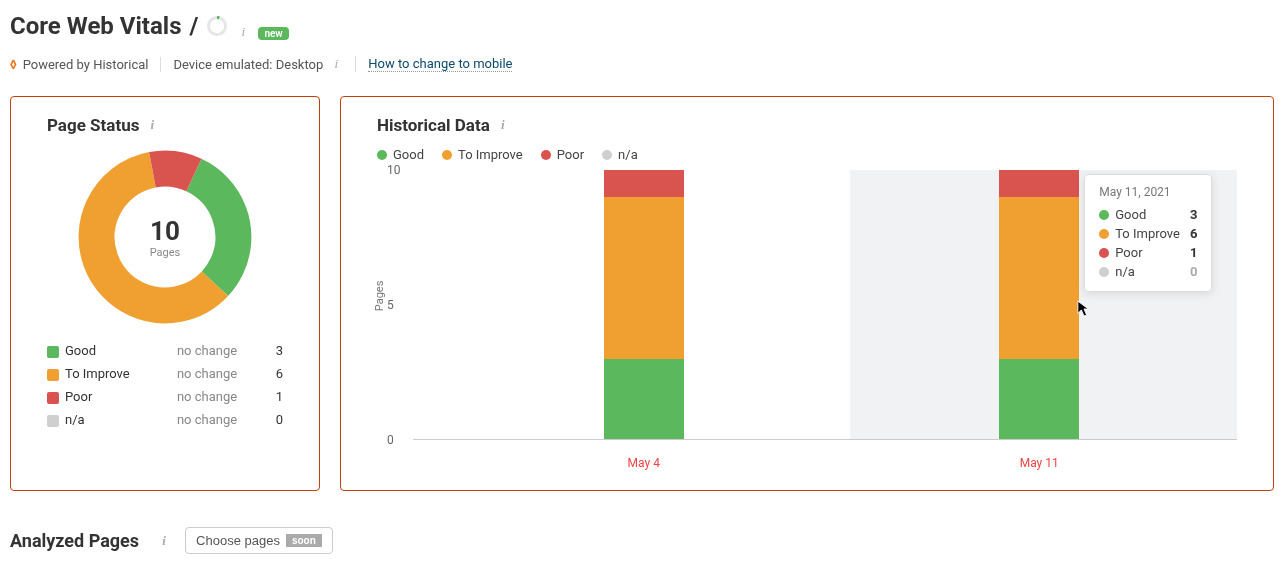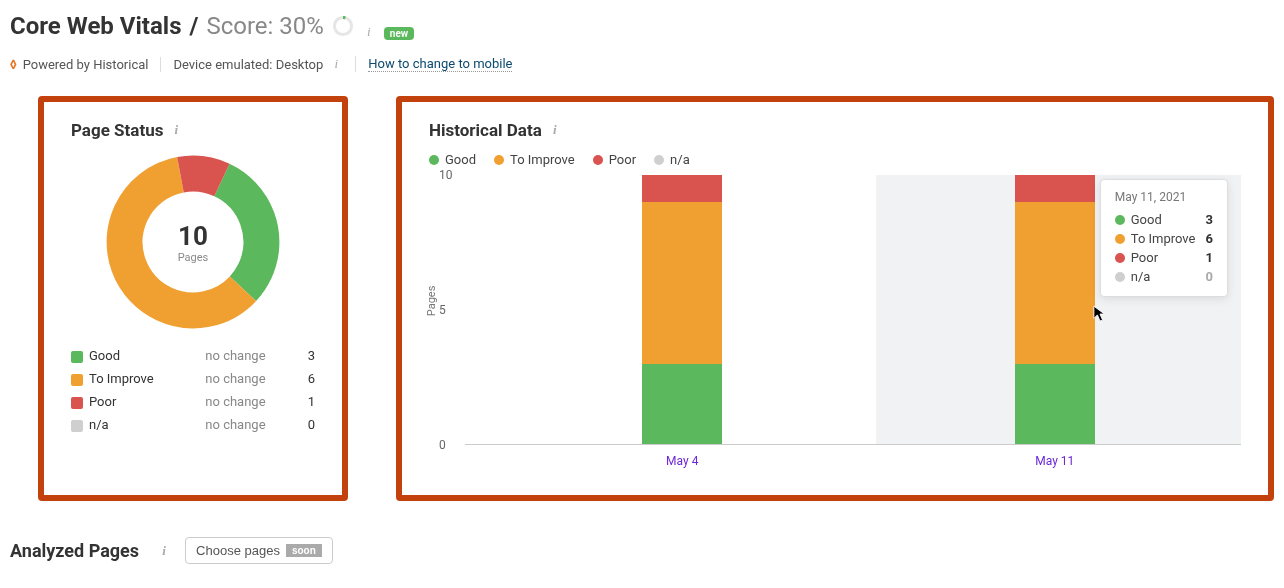--- a/index.html
+++ b/index.html
@@ -24,21 +24,21 @@
     padding: 1px 6px; border-radius: 4px; text-transform: lowercase;
   }
   .meta-bar { display: flex; align-items: center; gap: 0; color: #555; font-size: 13px; margin-bottom: 24px; }
   .meta-item { display: flex; align-items: center; gap: 6px; padding: 0 12px; border-right: 1px solid #ddd; }
   .meta-item:first-child { padding-left: 0; }
   .meta-item:last-child { border-right: none; }
   .lighthouse-icon { color: #e87722; font-weight: bold; }
   .how-link { color: #0c4a6e; border-bottom: 1px dotted #999; cursor: pointer; }
   .panels { display: flex; gap: 20px; margin-bottom: 36px; }
   .card {
-    border: 6px solid #c2410c; border-radius: 4px; background: #fff; padding: 18px 27px 20px; margin-left: 28px;
+    border: 1px solid #c2410c; border-radius: 4px; background: #fff; padding: 18px 36px 20px;
   }
   .card-left { width: 310px; }
   .card-right { flex: 1; position: relative; }
   .card-title { font-size: 17px; font-weight: 700; color: #333; margin-bottom: 12px; display: flex; align-items: center; gap: 6px; }
   .donut-wrap { position: relative; width: 180px; height: 180px; margin: 0 auto 12px; }
   .donut-wrap svg { width: 100%; height: 100%; }
   .donut-center {
     position: absolute; top: 50%; left: 50%; transform: translate(-50%, -50%);
     text-align: center;
   }
@@ -54,21 +54,21 @@
   .chart-legend { display: flex; gap: 18px; margin: 4px 0 8px; font-size: 13px; color: #444; }
   .chart-legend span { display: flex; align-items: center; }
   .chart-area { position: relative; height: 300px; margin-left: 36px; }
   .ylabel {
     position: absolute; left: -34px; top: 50%; transform: rotate(-90deg) translateX(50%);
     transform-origin: left center; font-size: 11px; color: #777;
   }
   .ytick { position: absolute; left: -26px; font-size: 12px; color: #666; transform: translateY(-50%); }
   .plot { position: absolute; left: 0; right: 0; top: 0; bottom: 30px; }
   .x-axis-line { position: absolute; left: 0; right: 0; bottom: 30px; height: 1px; background: #ccc; }
-  .xlbl { position: absolute; bottom: 7px; font-size: 12px; color: #6d28d9; transform: translateX(-50%); }
+  .xlbl { position: absolute; bottom: 0; font-size: 12px; color: #ef4444; transform: translateX(-50%); }
   .barcol { position: absolute; width: 80px; bottom: 0; display: flex; flex-direction: column-reverse; }
   .barseg { width: 100%; }
   .hover-band { position: absolute; top: 0; bottom: 0; background: #e8eaec; opacity: 0.6; }
   .tooltip {
     position: absolute; background: #fff; border: 1px solid #ddd; border-radius: 4px;
     box-shadow: 0 2px 10px rgba(0,0,0,0.1); padding: 10px 14px; font-size: 13px; min-width: 120px;
   }
   .tooltip .tdate { color: #777; margin-bottom: 6px; font-size: 12px; }
   .tooltip .trow { display: flex; align-items: center; justify-content: space-between; gap: 10px; padding: 2px 0; }
   .tooltip .tn { color: #444; display: flex; align-items: center; }
@@ -83,24 +83,20 @@
     padding: 5px 10px; border-radius: 4px; color: #555; font-size: 13px; cursor: pointer;
   }
   .soon-badge { background: #aaa; color: #fff; font-size: 10px; padding: 1px 6px; border-radius: 0; font-weight: 600; }
 </style>
 </head>
 <body>
 
 <div class="header">
   <span class="title-main">Core Web Vitals</span>
   <span class="title-main">/</span>
-  <span class="title-score">
-    <span>Score:</span>
-    <span>30%</span>
-  </span>
   <span>
     <svg class="donut-mini" viewBox="0 0 36 36">
       <circle cx="18" cy="18" r="14" fill="none" stroke="#e6e6e6" stroke-width="5"></circle>
       <circle cx="18" cy="18" r="14" fill="none" stroke="#5cb85c" stroke-width="5" stroke-dasharray="26 100" stroke-dashoffset="22" transform="rotate(-90 18 18)"></circle>
     </svg>
   </span>
   <span class="info-icon">i</span>
   <span class="badge-new">new</span>
 </div>
 

